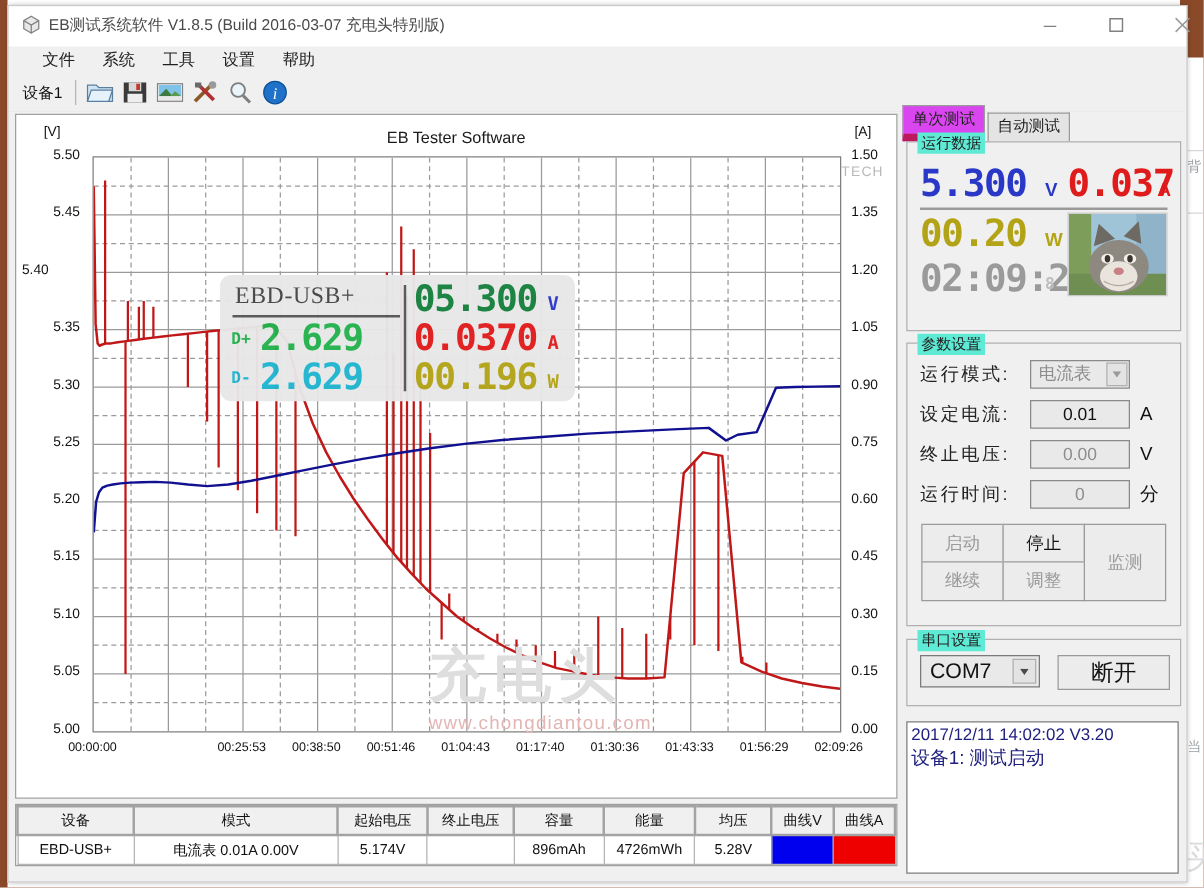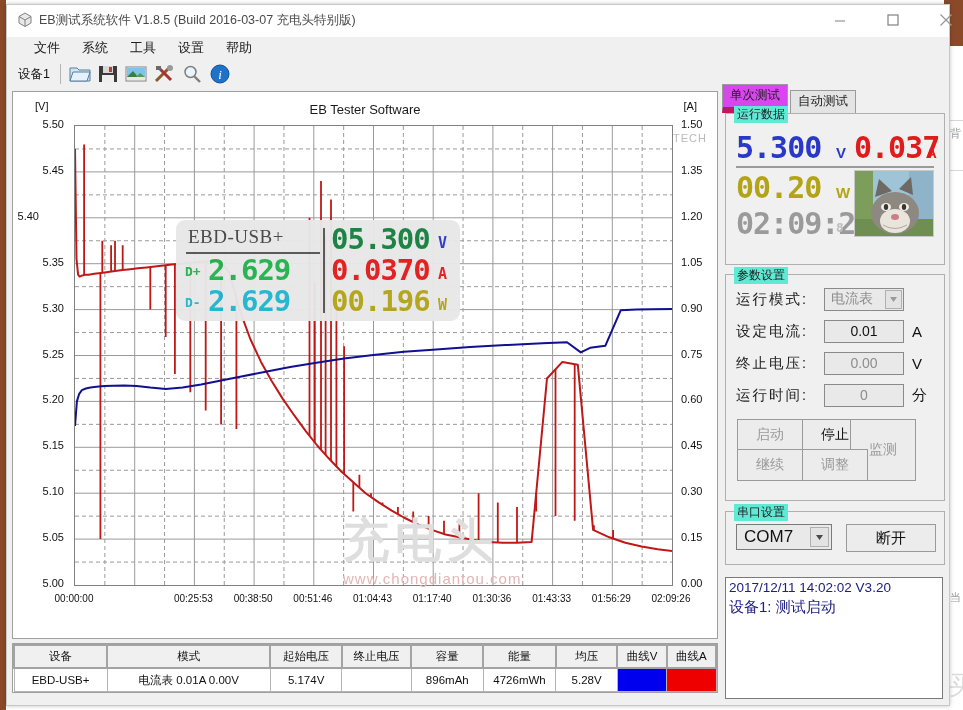--- a/index.html
+++ b/index.html
@@ -115,21 +115,21 @@
   .param-field.text-left{justify-content:flex-start;padding-left:6px;}
   .combo-arrow{position:absolute;right:1px;top:1px;width:17px;height:19px;background:#e3e3e3;border:1px solid #b0b0b0;box-sizing:border-box;display:flex;align-items:center;justify-content:center;}
   .param-unit{font-size:15px;color:#111;margin-left:8px;}
   .btn{border:1px solid #9a9a9a;background:#ececec;font-size:14px;display:flex;align-items:center;justify-content:center;color:#9a9a9a;}
   .btn.enabled{color:#111;}
 
   #gb-serial{left:3px;top:422px;width:218px;height:52px;}
   #combo-com{position:absolute;left:10px;top:12px;width:96px;height:26px;border:1px solid #7a7a7a;background:#e9e9e9;box-sizing:border-box;display:flex;align-items:center;}
   #combo-com .val{font-size:17px;color:#111;padding-left:7px;}
   #combo-com .arrow{position:absolute;right:2px;top:2px;width:19px;height:20px;background:#e3e3e3;border:1px solid #b0b0b0;box-sizing:border-box;display:flex;align-items:center;justify-content:center;}
-  #btn-disconnect{position:absolute;left:120px;top:12px;width:88px;height:26px;font-size:15px;color:#111;}
+  #btn-disconnect{position:absolute;left:120px;top:12px;width:88px;height:26px;font-size:18px;color:#111;}
 
   #logbox{position:absolute;left:3px;top:488px;width:218px;height:122px;border:1px solid #7a7a7a;background:#fff;box-sizing:border-box;overflow:hidden;}
   #logbox .log-line{font-size:13.5px;color:#202080;white-space:nowrap;padding-left:3px;line-height:19px;}
   #logbox .log-line.l2{font-size:15px;}
 
   .smzdm-wm{position:absolute;left:868px;top:668px;font-size:26px;color:#dcdcdc;letter-spacing:1px;white-space:nowrap;}
 </style>
 </head>
 <body>
 
@@ -451,21 +451,21 @@
         <div class="param-row" style="top:106px;">
           <span class="param-label">运行时间:</span>
           <span class="param-field disabled">
             <span>0</span>
           </span>
           <span class="param-unit">分</span>
         </div>
 
         <div class="btn" style="position:absolute;left:11px;top:144px;width:64px;height:30px;">启动</div>
         <div class="btn enabled" style="position:absolute;left:76px;top:144px;width:64px;height:30px;">停止</div>
-        <div class="btn" style="position:absolute;left:124px;top:144px;width:64px;height:60px;text-align:right;">监测</div>
+        <div class="btn" style="position:absolute;left:141px;top:144px;width:64px;height:60px;text-align:right;">监测</div>
         <div class="btn" style="position:absolute;left:11px;top:174px;width:64px;height:30px;">继续</div>
         <div class="btn" style="position:absolute;left:76px;top:174px;width:64px;height:30px;">调整</div>
       </div>
 
       <div class="groupbox" id="gb-serial">
         <div class="gb-title">串口设置</div>
         <div id="combo-com">
           <span class="val">COM7</span>
           <span class="arrow">
             <svg width="7" height="5">

